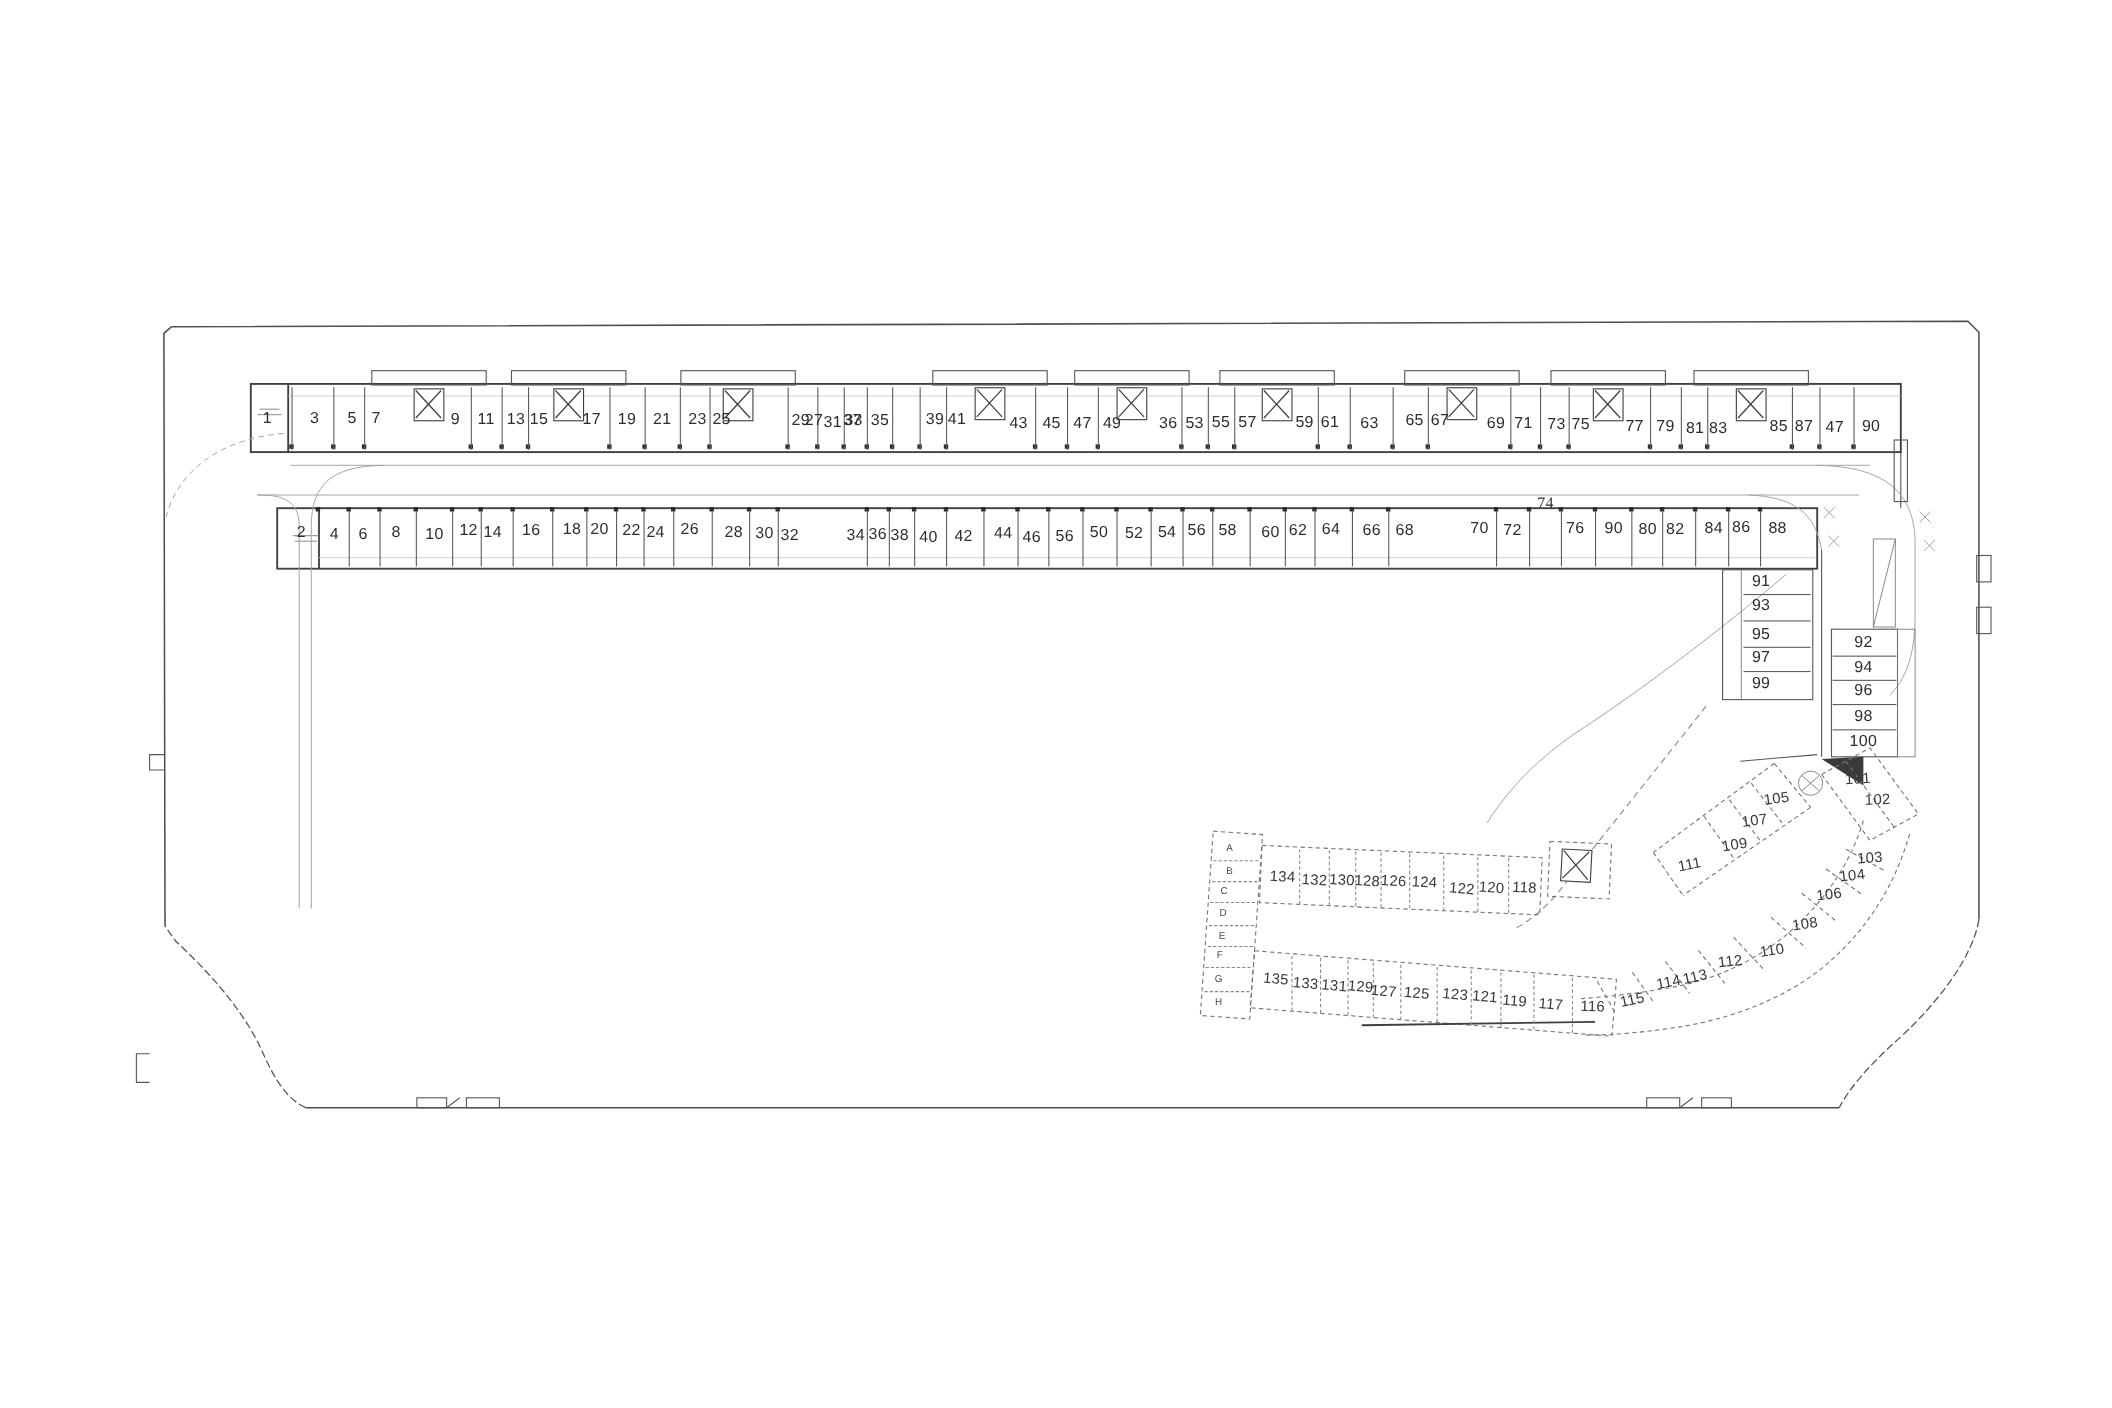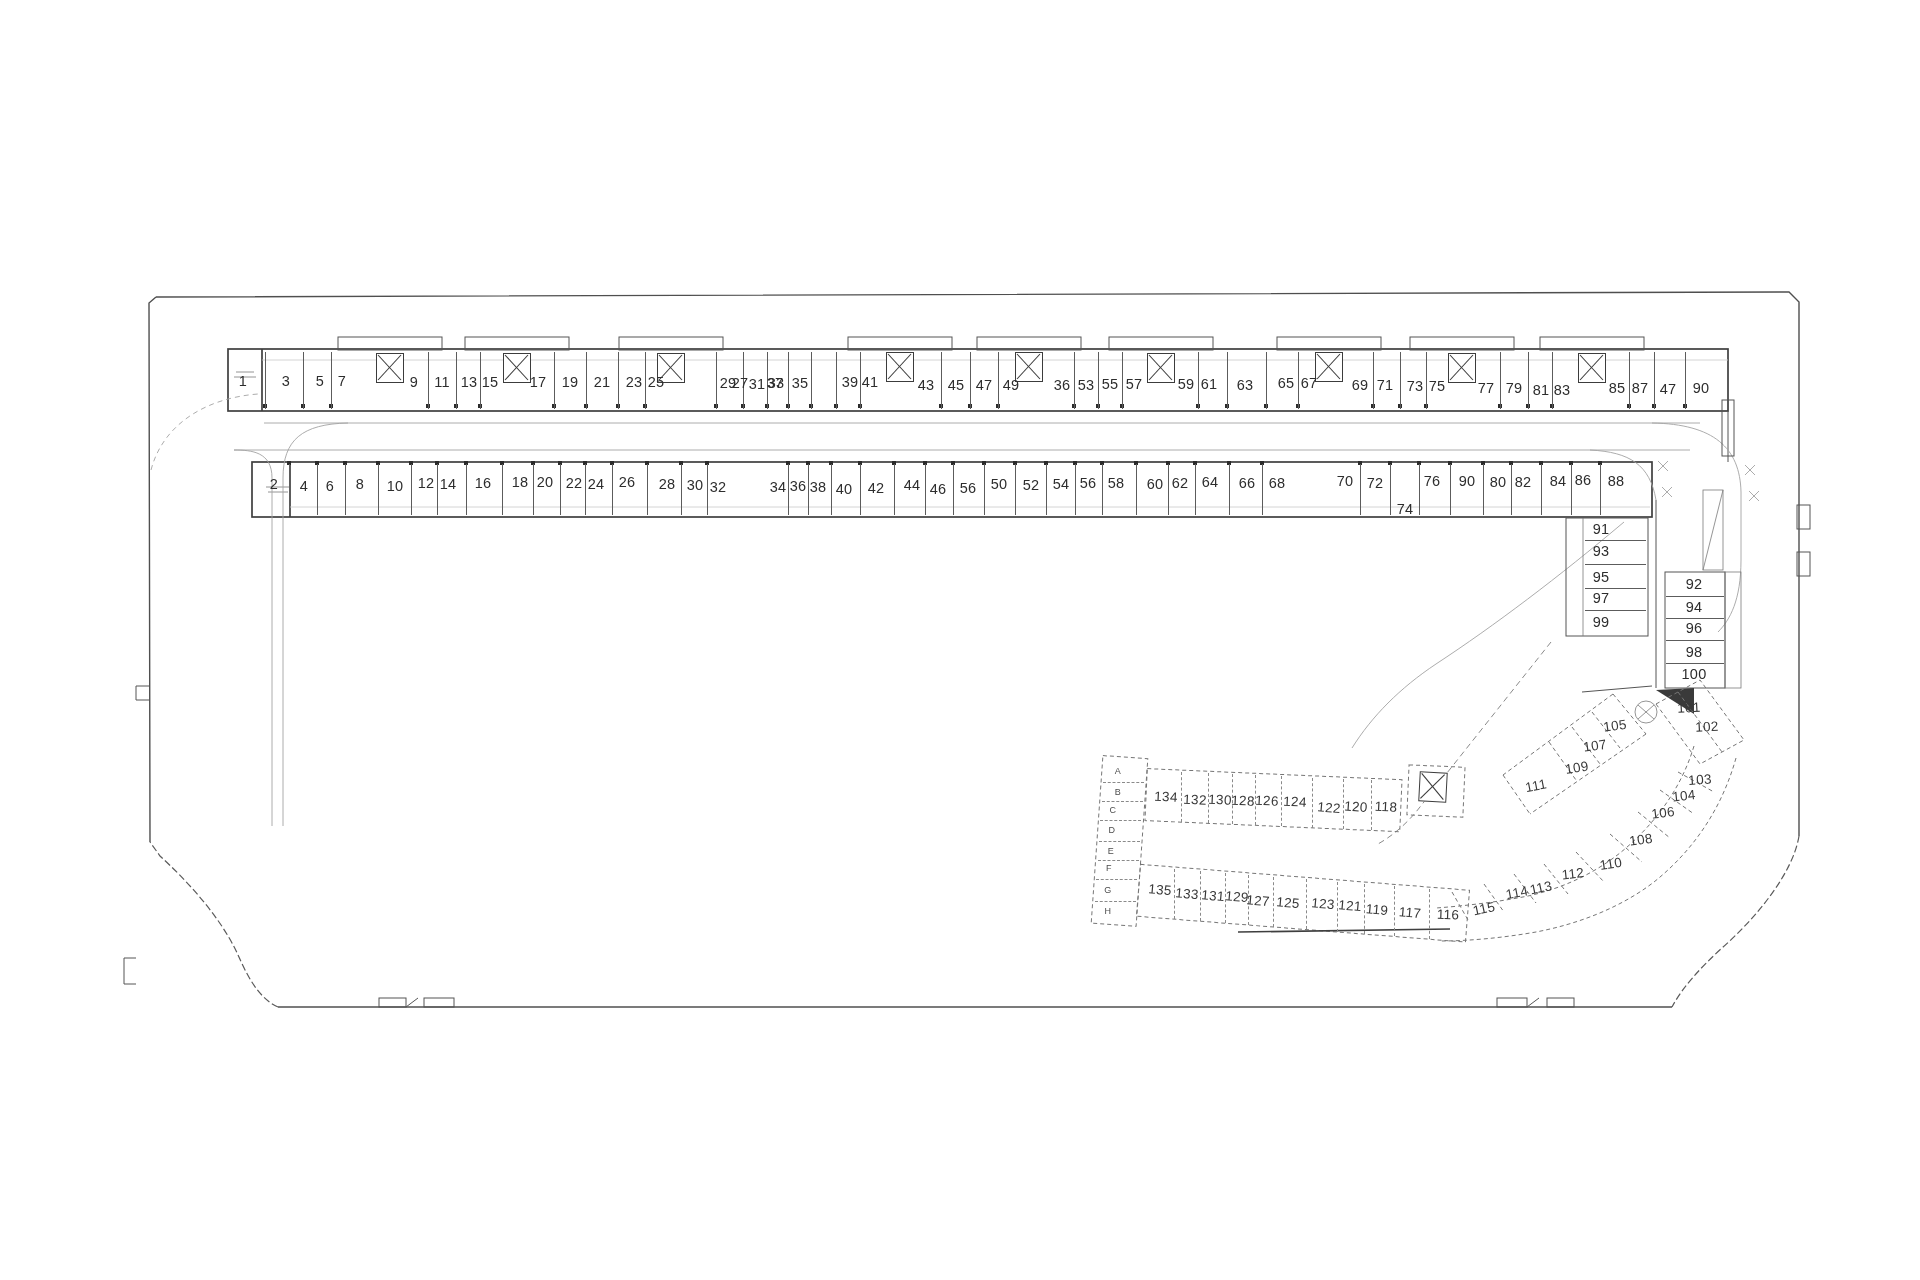--- a/index.html
+++ b/index.html
@@ -225,21 +225,21 @@
       <span class="plan-label" style="left: 1061px; top: 484px;">54</span>
       <span class="plan-label" style="left: 1088px; top: 483px;">56</span>
       <span class="plan-label" style="left: 1116px; top: 483px;">58</span>
       <span class="plan-label" style="left: 1155px; top: 484px;">60</span>
       <span class="plan-label" style="left: 1180px; top: 483px;">62</span>
       <span class="plan-label" style="left: 1210px; top: 482px;">64</span>
       <span class="plan-label" style="left: 1247px; top: 483px;">66</span>
       <span class="plan-label" style="left: 1277px; top: 483px;">68</span>
       <span class="plan-label" style="left: 1345px; top: 481px;">70</span>
       <span class="plan-label" style="left: 1375px; top: 483px;">72</span>
-      <span class="plan-label" style="left: 1405px; top: 509px;">74</span>
+      <span class="plan-label" style="left: 1405px; top: 458px; font-family: Liberation Serif, serif;">74</span>
       <span class="plan-label" style="left: 1432px; top: 481px;">76</span>
       <span class="plan-label" style="left: 1467px; top: 481px;">90</span>
       <span class="plan-label" style="left: 1498px; top: 482px;">80</span>
       <span class="plan-label" style="left: 1523px; top: 482px;">82</span>
       <span class="plan-label" style="left: 1558px; top: 481px;">84</span>
       <span class="plan-label" style="left: 1583px; top: 480px;">86</span>
       <span class="plan-label" style="left: 1616px; top: 481px;">88</span>
       <span class="plan-label" style="left: 1601px; top: 529px;">91</span>
       <span class="plan-label" style="left: 1601px; top: 551px;">93</span>
       <span class="plan-label" style="left: 1601px; top: 577px;">95</span>

